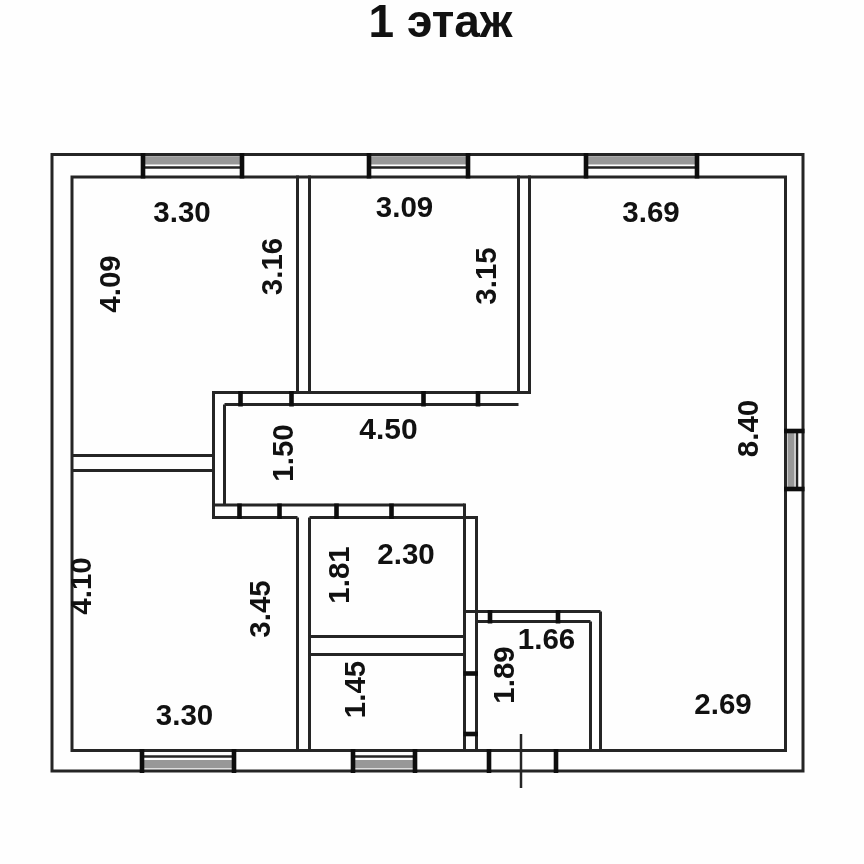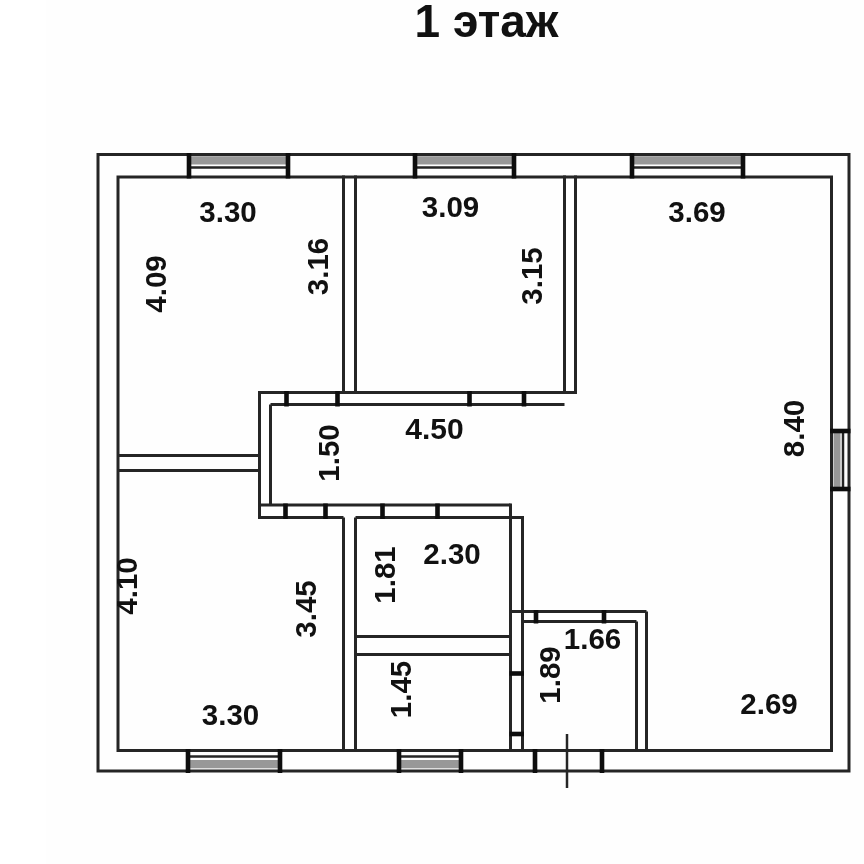--- a/index.html
+++ b/index.html
@@ -1,16 +1,16 @@
 <!DOCTYPE html>
 <html><head>
 <meta charset="utf-8">
 <style>
   html,body{margin:0;padding:0;background:#ffffff;}
-  .page{width:693px;height:864px;position:relative;background:#fefefe;margin-left:46px;}
+  .page{width:693px;height:864px;position:relative;background:#fefefe;}
   text{font-family:"Liberation Sans", sans-serif;font-weight:bold;fill:#111;}
 </style>
 </head>
 <body>
 <div class="page">
 <svg width="864" height="864" viewBox="0 0 864 864">
 
   <rect x="0" y="0" width="864" height="864" fill="#fefefe"></rect>
 
   <text x="440.5" y="37" font-size="46" text-anchor="middle">1 этаж</text>

